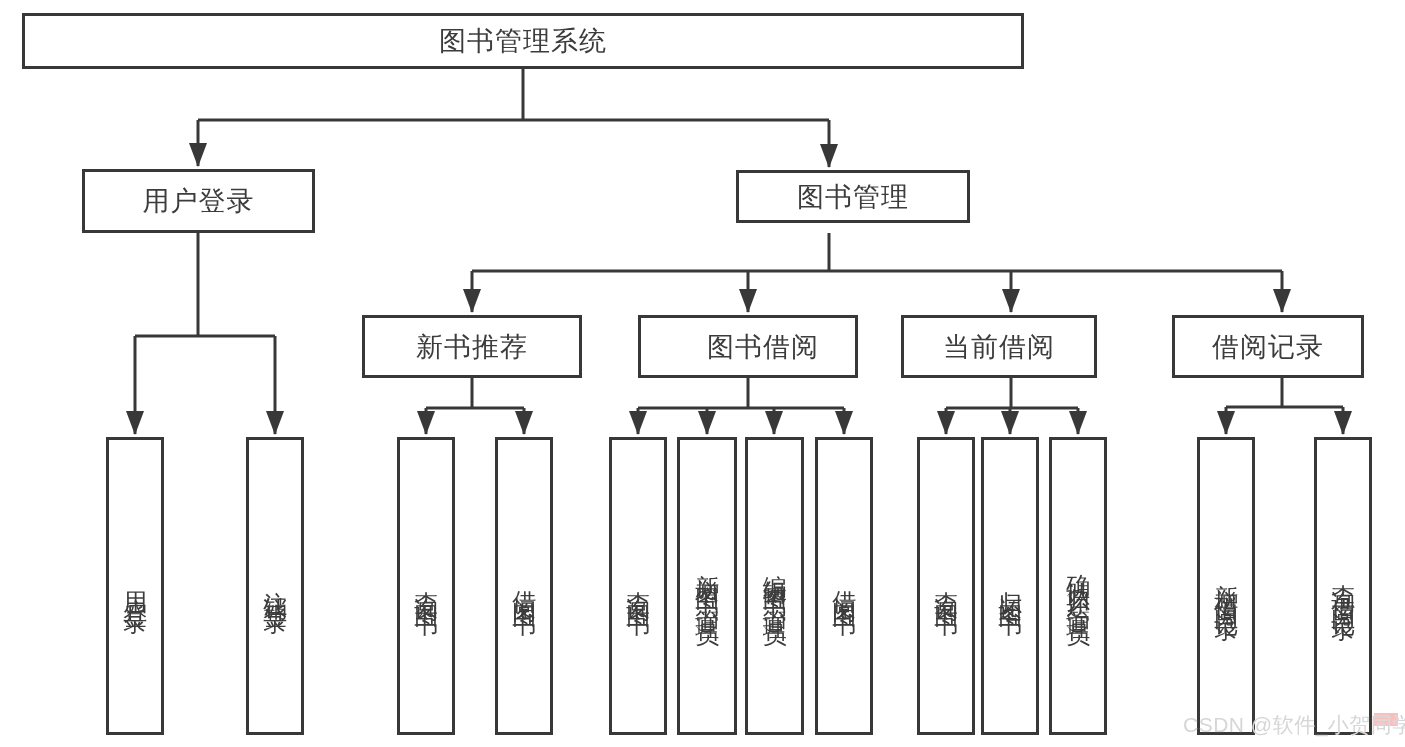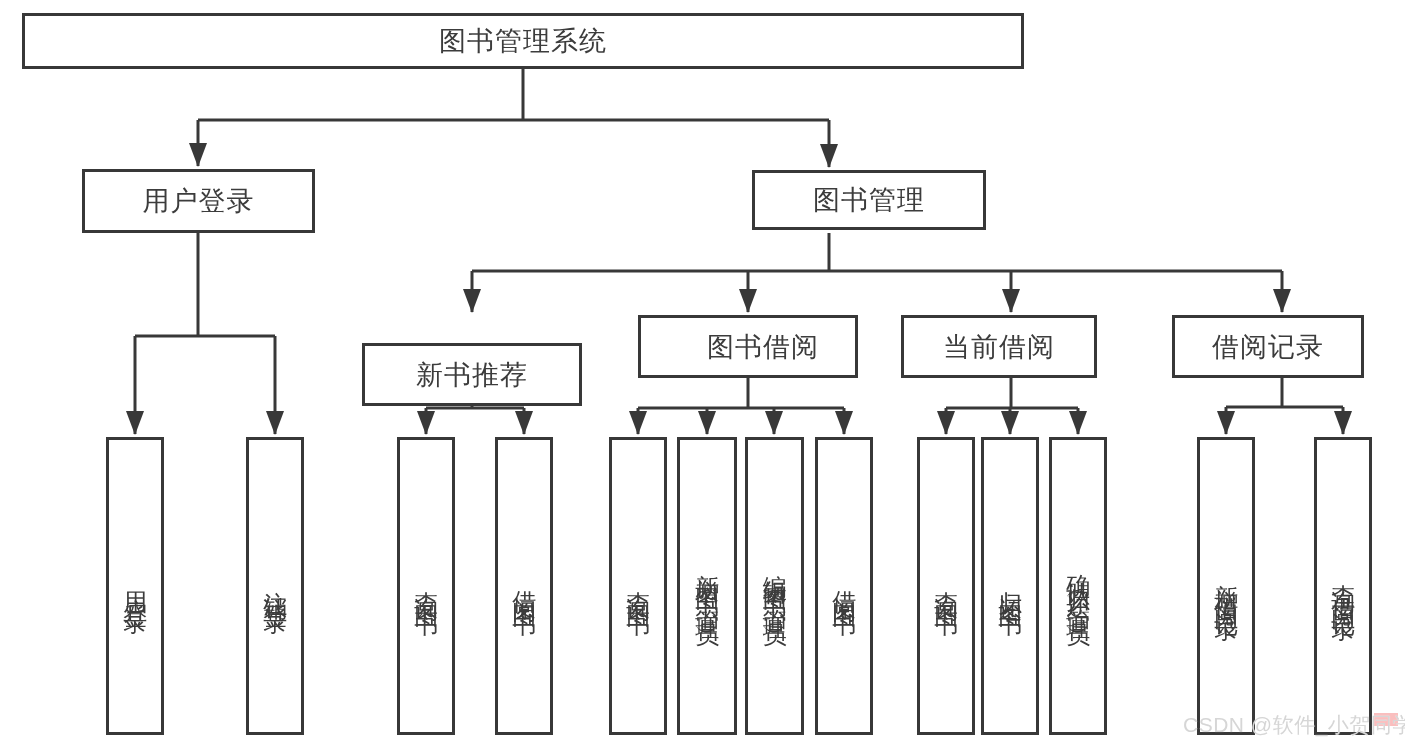--- a/index.html
+++ b/index.html
@@ -92,25 +92,25 @@
     </g>
   </svg>
 
   <div class="node hbox" style="left:22px;top:13px;width:1002px;height:56px;">
     <span>图书管理系统</span>
   </div>
 
   <div class="node hbox" style="left:82px;top:169px;width:233px;height:64px;">
     <span>用户登录</span>
   </div>
-  <div class="node hbox" style="left:752px;top:170px;width:234px;height:60px;">
+  <div class="node hbox" style="left:736px;top:170px;width:234px;height:53px;">
     <span>图书管理</span>
   </div>
 
-  <div class="node hbox" style="left:362px;top:315px;width:220px;height:63px;margin-top:28px;">
+  <div class="node hbox" style="left:362px;top:315px;width:220px;height:63px;">
     <span>新书推荐</span>
   </div>
   <div class="node hbox" style="left:638px;top:315px;width:220px;height:63px;padding-left:30px;">
     <span>图书借阅</span>
   </div>
   <div class="node hbox" style="left:901px;top:315px;width:196px;height:63px;">
     <span>当前借阅</span>
   </div>
   <div class="node hbox" style="left:1172px;top:315px;width:192px;height:63px;">
     <span>借阅记录</span>

